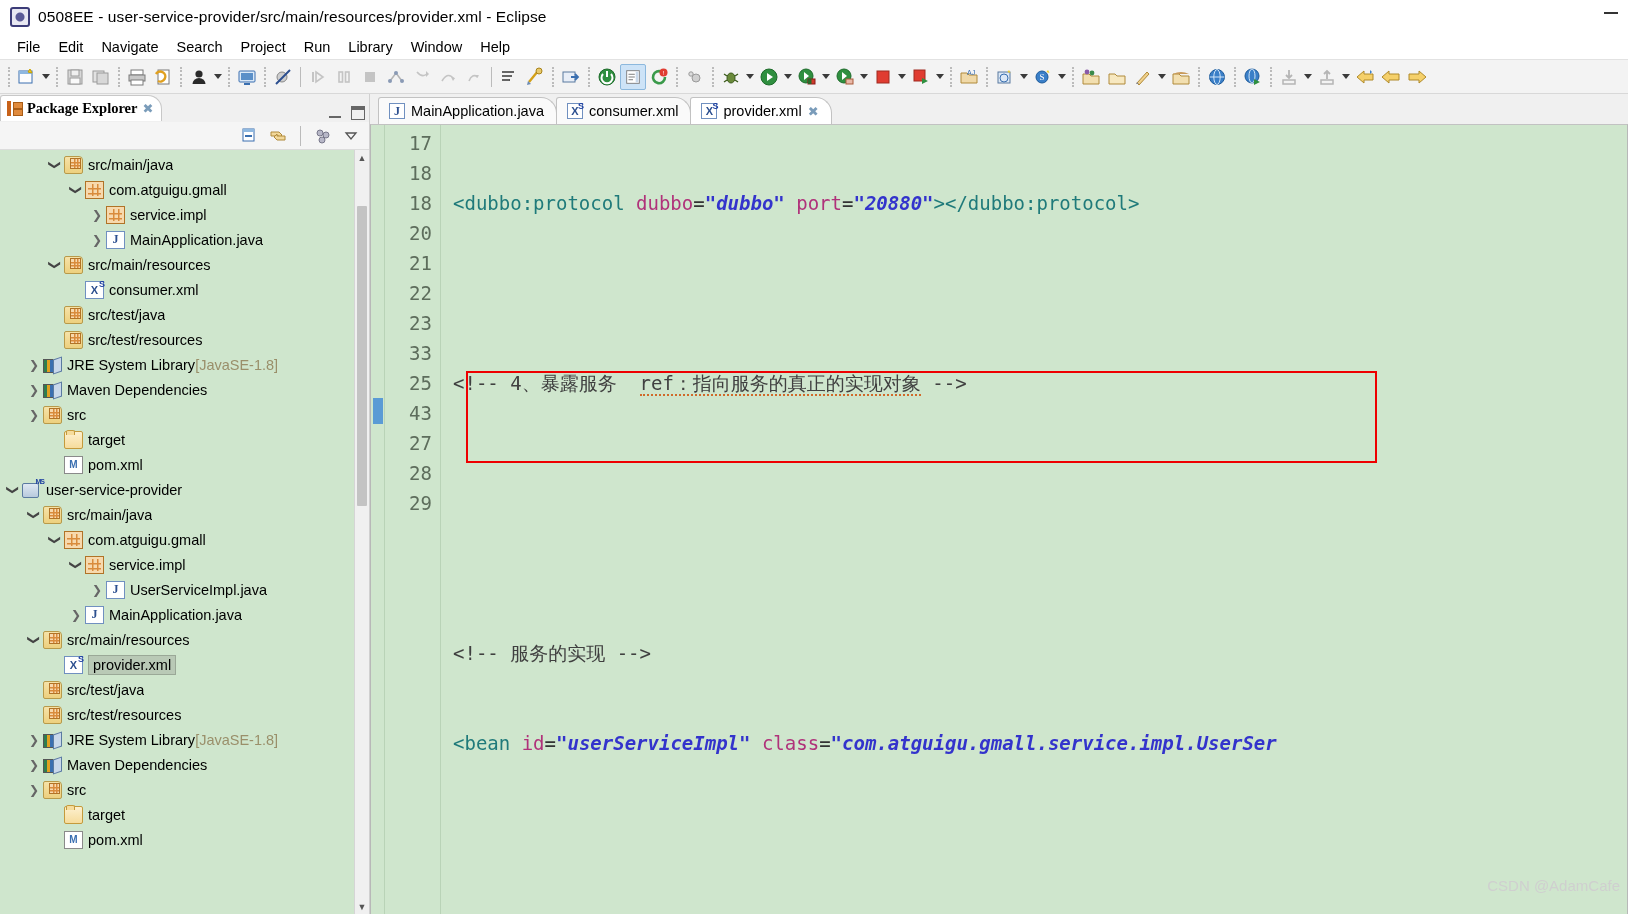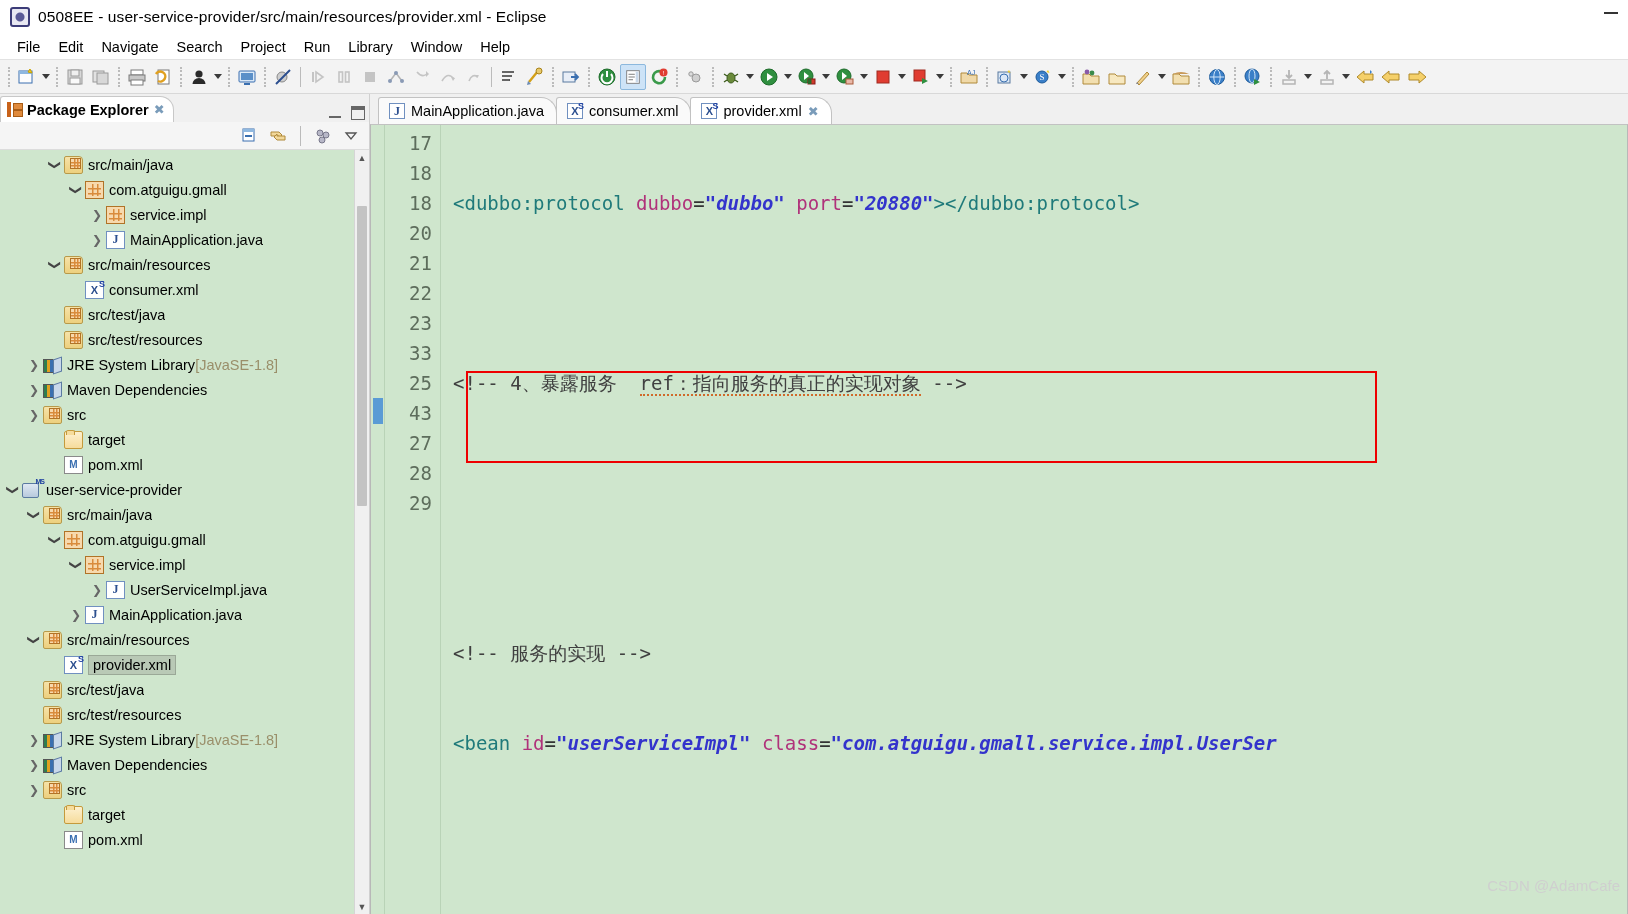--- a/index.html
+++ b/index.html
@@ -177,23 +177,24 @@
     flex: 0 0 369px;
     display: flex;
     flex-direction: column;
     background: #f0f0f0;
     min-height: 0;
   }
   .view-tabrow {
     height: 28px;
     flex: 0 0 28px;
     display: flex;
-    align-items: flex-end;
+    align-items: center;
     background: #f0f0f0;
     position: relative;
+    font-family: Liberation Serif, serif;
   }
   .view-tab {
     height: 26px;
     display: flex; align-items: center;
     padding: 0 8px 0 6px;
     background: #ffffff;
     border: 1px solid #c8c8c8;
     border-bottom: none;
     border-radius: 3px 14px 0 0;
     font-size: 14.5px;

